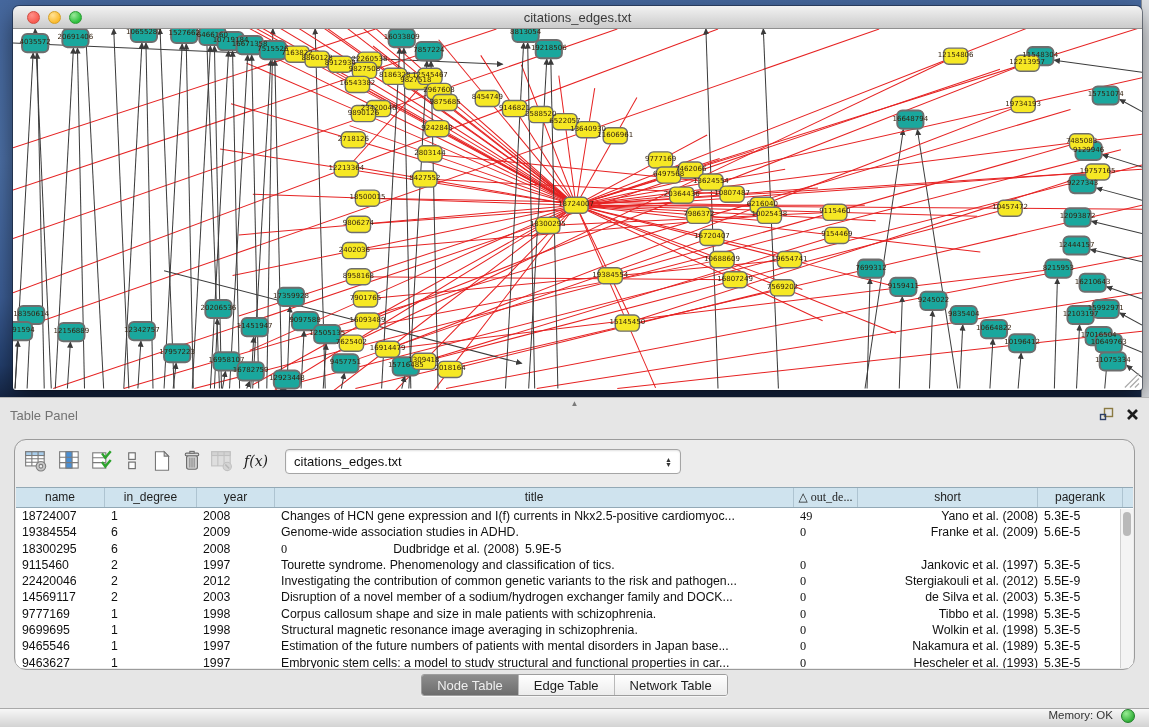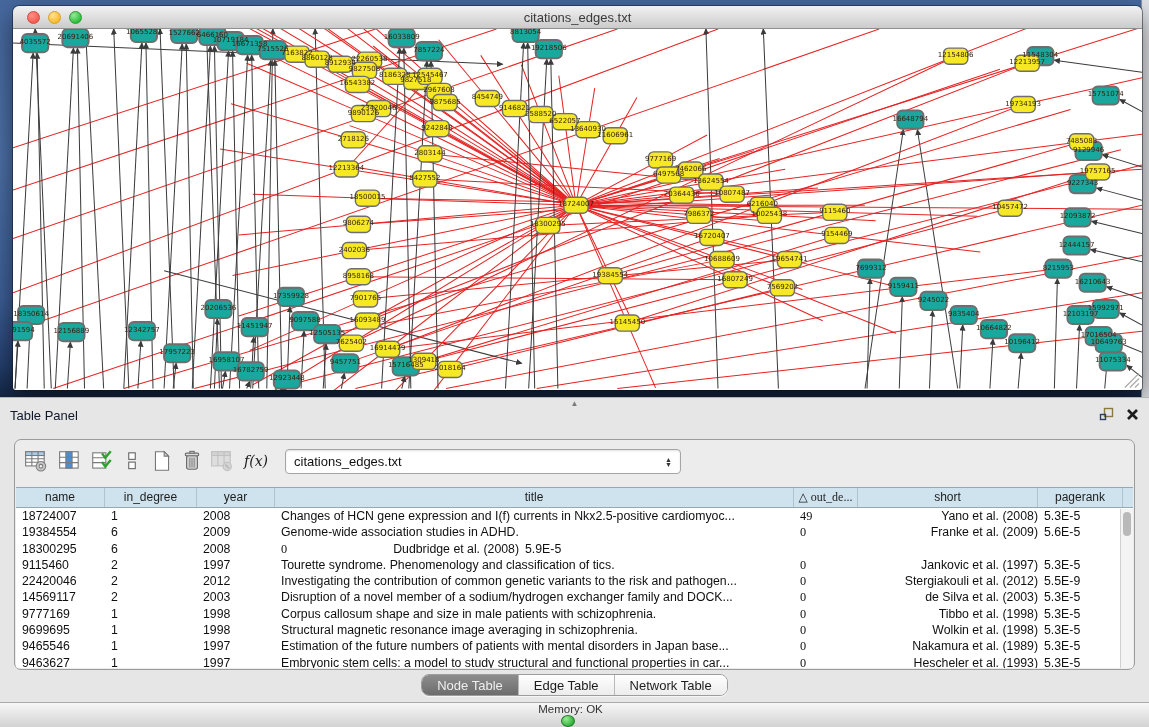--- a/index.html
+++ b/index.html
@@ -22,27 +22,27 @@
   .tl.yellow { background:radial-gradient(circle at 35% 30%, #ffe297, #fcbb2d 70%); border:1px solid #d39f27; }
   .tl.green  { background:radial-gradient(circle at 35% 30%, #9ae89a, #2dc03c 70%); border:1px solid #2a9a33; }
   .win-title { width:100%; text-align:center; font-size:13px; color:#3a3a3a; }
   .canvas { flex:1; background:#ffffff; position:relative; }
   .canvas svg { display:block; width:100%; height:100%; }
 
   
   .table-panel { position:absolute; left:0; top:397px; width:1149px; height:330px;
     background:#e6e6e6; border-top:1px solid #b5b5b5; }
   .tp-header { height:35px; position:relative; display:flex; align-items:center; }
-  .tp-title { margin-left:10px; font-size:13px; color:#0f172a; }
+  .tp-title { margin-left:10px; font-size:13px; color:#737373; }
   .tp-handle { position:absolute; top:1px; left:50%; transform:translateX(-50%); font-size:8px; color:#7a7a7a; }
   .tp-actions { position:absolute; right:10px; top:8px; display:flex; gap:12px; align-items:center; }
   .tp-actions svg { display:block; }
 
   .tp-container { position:absolute; left:14px; top:41px; width:1121px; height:231px;
-    background:#ececec; border:1px solid #9b9b9b; border-radius:7px; overflow:hidden; }
+    background:#ececec; border:1px solid #9b9b9b; border-radius:12px; overflow:hidden; }
   .toolbar { position:relative; height:46px; }
   .tbtn { position:absolute; top:8px; width:26px; height:26px; border:none; background:transparent; padding:0; cursor:default; }
   .tbtn svg { display:block; margin:auto; }
   .fx { font-family:"DejaVu Serif", serif; font-style:italic; font-size:14px; color:#1a1a1a; }
   .combo { position:absolute; left:270px; top:9px; width:396px; height:25px; background:#fff;
     border:1px solid #a5a5a5; border-radius:4px; box-shadow:inset 0 1px 2px rgba(0,0,0,.12);
     display:flex; align-items:center; font-size:13px; color:#111; padding:0 8px; }
   .combo .stepper { margin-left:auto; display:flex; flex-direction:column; line-height:5px;
     font-size:7px; color:#333; align-items:center; }
 
@@ -53,30 +53,30 @@
   .grid-body { position:relative; }
   .g-row { display:flex; height:16.3px; background:#fff; }
   .g-cell { font-size:12.3px; color:#101010; line-height:16px; padding-left:6px;
     overflow:hidden; white-space:nowrap; }
   .g-cell.center { text-align:right; padding-left:0; }
   .c0{width:89px;} .c1{width:92px;} .c2{width:78px;} .c3{width:519px;} .c4{width:64px;font-family:Liberation Serif, serif;} .c5{width:180px;} .c6{width:85px;}
   .vscroll { position:absolute; right:0; top:22px; bottom:0; width:13px; background:#f4f4f4; border-left:1px solid #d0d0d0; }
   .vthumb { position:absolute; left:2px; top:3px; width:8px; height:24px; background:#b9b9b9; border-radius:5px; }
 
   .tabs-row { position:absolute; left:0; top:276px; width:100%; display:flex; justify-content:center; }
-  .seg { display:flex; border:1px solid #9d9d9d; border-radius:8px; overflow:hidden;
+  .seg { display:flex; border:1px solid #9d9d9d; border-radius:3px; overflow:hidden;
     background:#fff; height:22px; box-shadow:0 1px 1px rgba(255,255,255,.7); }
   .seg-btn { font-size:13px; padding:0 15px; line-height:21px; color:#1c1c1c;
     background:linear-gradient(#ffffff,#ececec); border:none; border-right:1px solid #b9b9b9; cursor:default; }
   .seg-btn:last-child { border-right:none; }
   .seg-btn.sel { background:linear-gradient(#8d8d8d,#6d6d6d); color:#efefef; }
 
-  .statusbar { position:absolute; left:0; bottom:0; width:100%; height:25px;
+  .statusbar { position:absolute; left:0; bottom:0; width:100%; height:19px;
     background:linear-gradient(#f7f7f7,#d3d3d3); border-top:1px solid #a9a9a9;
-    display:flex; align-items:center; justify-content:flex-end;flex-direction:column; }
+    display:flex; align-items:flex-start; justify-content:flex-end; }
   .mem-label { font-size:11.5px; color:#333; margin-right:8px; }
   .mem-dot { width:14px; height:14px; border-radius:50%; margin-right:14px;
     background:radial-gradient(circle at 35% 30%, #97ec92, #2fae37 75%); border:1px solid #1f7d28; }
 </style>
 </head>
 <body>
 
 <div class="desktop">
   <div class="desktop-sliver"></div>
 

